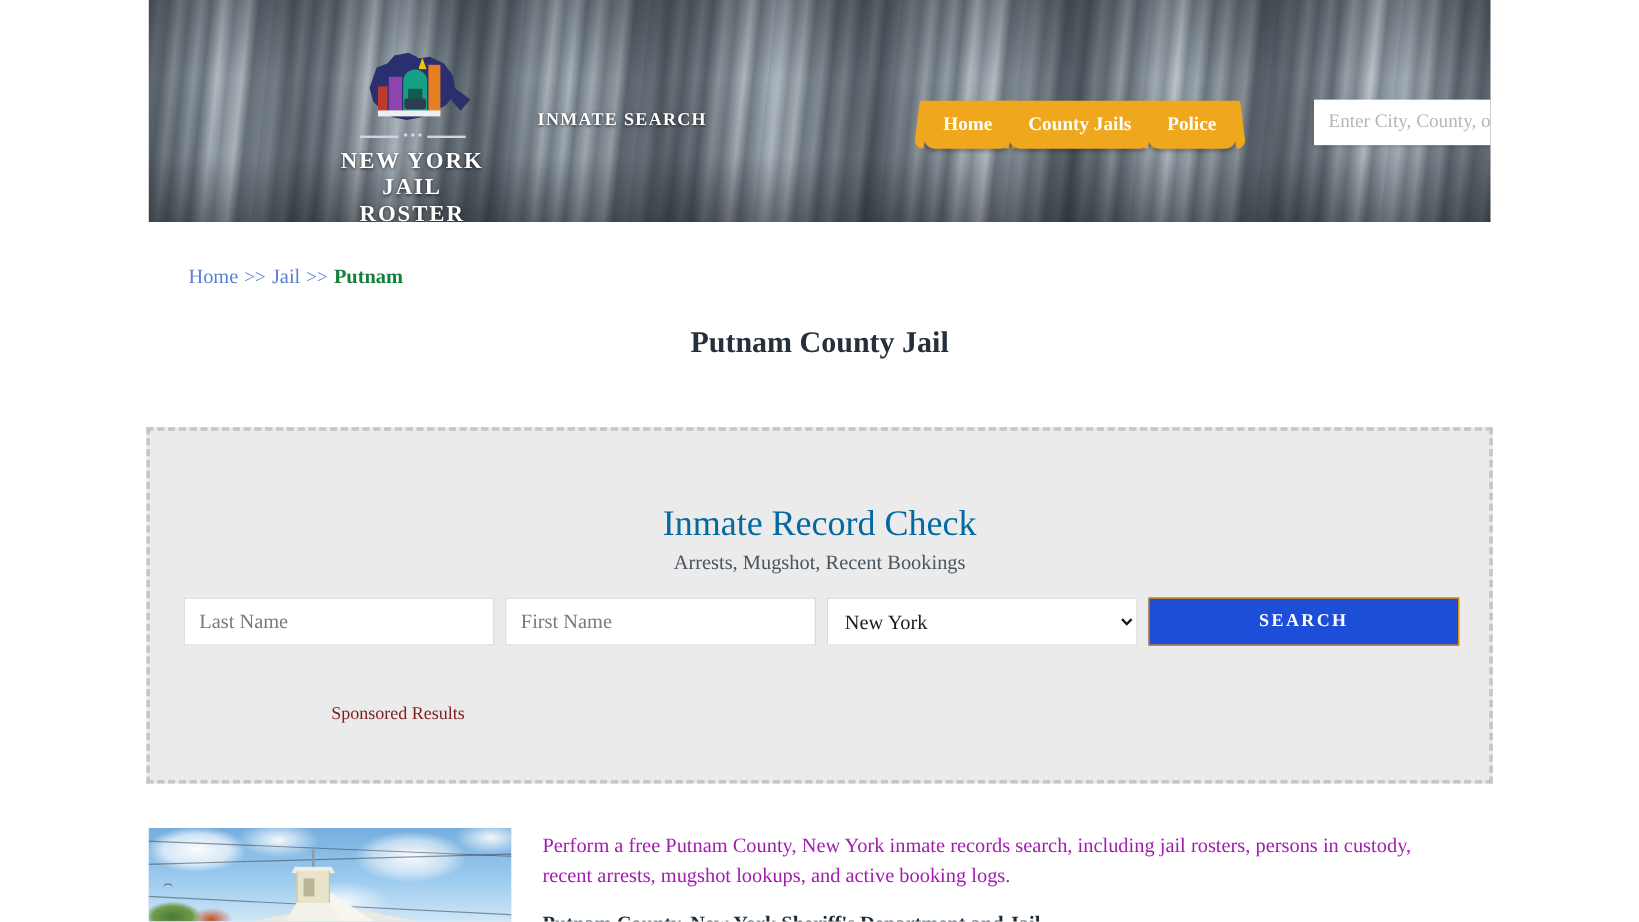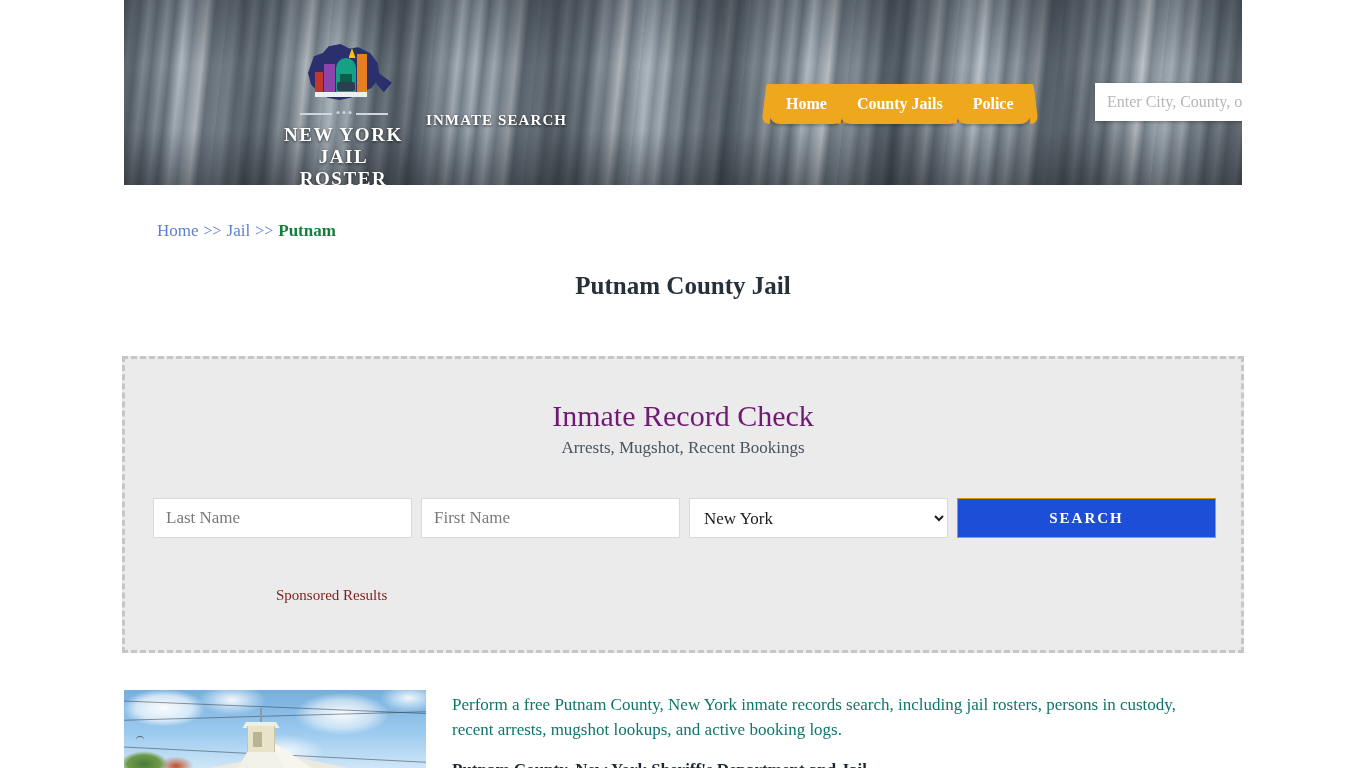--- a/index.html
+++ b/index.html
@@ -87,29 +87,28 @@
     color: #ffffff;
     font-family: "Liberation Serif", serif;
     font-weight: bold;
     font-size: 19px;
     letter-spacing: 1.6px;
     line-height: 22px;
     text-shadow: 0 1px 3px rgba(0,0,0,0.65);
   }
 
   .tagline {
-    position: absolute; left: 302px; top: 92px;
+    position: absolute; left: 324px; top: 92px;
     color: #ffffff;
     font-family: "Liberation Serif", serif;
     font-weight: bold;
     font-size: 15px;
     letter-spacing: 1.1px;
     text-shadow: 0 1px 3px rgba(0,0,0,0.7);
     z-index: 4;
-    margin-top: 20px;
   }
 
   .nav { position: absolute; left: 645px; top: 84px; display: flex; z-index: 5; }
   .nav-item {
     position: relative;
     height: 40px;
     padding: 0 17px;
     display: flex; align-items: center; justify-content: center;
     color: #ffffff;
     font-family: "Liberation Serif", serif;
@@ -173,24 +172,24 @@
 
   
   .panel {
     position: absolute; left: 122px; top: 356px;
     width: 1122px; height: 297px;
     background: #ebebeb;
     border: 3px dashed #c6c6c6;
   }
   .panel-title {
     text-align: center;
-    margin-top: 40px;
+    margin-top: 61px;
     font-family: "Liberation Serif", serif;
     font-size: 30px;
-    color: #701a75;
+    color: #0369a1;
     font-weight: normal;
   }
   .panel-sub {
     text-align: center;
     margin-top: 5px;
     font-family: "Liberation Serif", serif;
     font-size: 17px;
     color: #4a545f;
   }
   .form-row {
@@ -277,21 +276,21 @@
                 radial-gradient(ellipse 22px 12px at 52px 24px, #c0502a 0%, rgba(192,80,42,0) 80%); }
   .bird { position:absolute; left:12px; top:46px; width:8px; height:4px;
     border-top: 1.4px solid rgba(50,60,70,0.7); border-radius: 50% 50% 0 0 / 100% 100% 0 0; }
 
   .body-text {
     position: absolute; left: 452px; top: 692px;
     width: 760px;
     font-family: "Liberation Serif", serif;
     font-size: 17px;
     line-height: 25px;
-    color: #0f766e;
+    color: #a21caf;
   }
   .sub-heading {
     position: absolute; left: 452px; top: 760px;
     width: 760px;
     font-family: "Liberation Serif", serif;
     font-weight: bold;
     font-size: 17px;
     color: #1d2a36;
   }
 </style>

